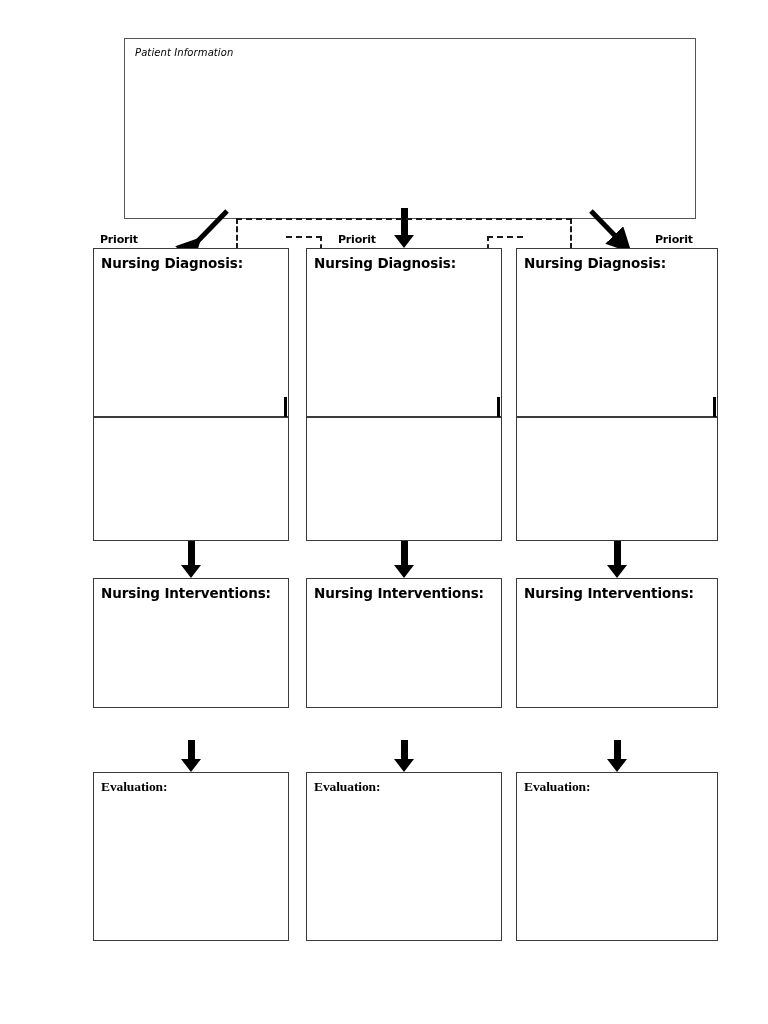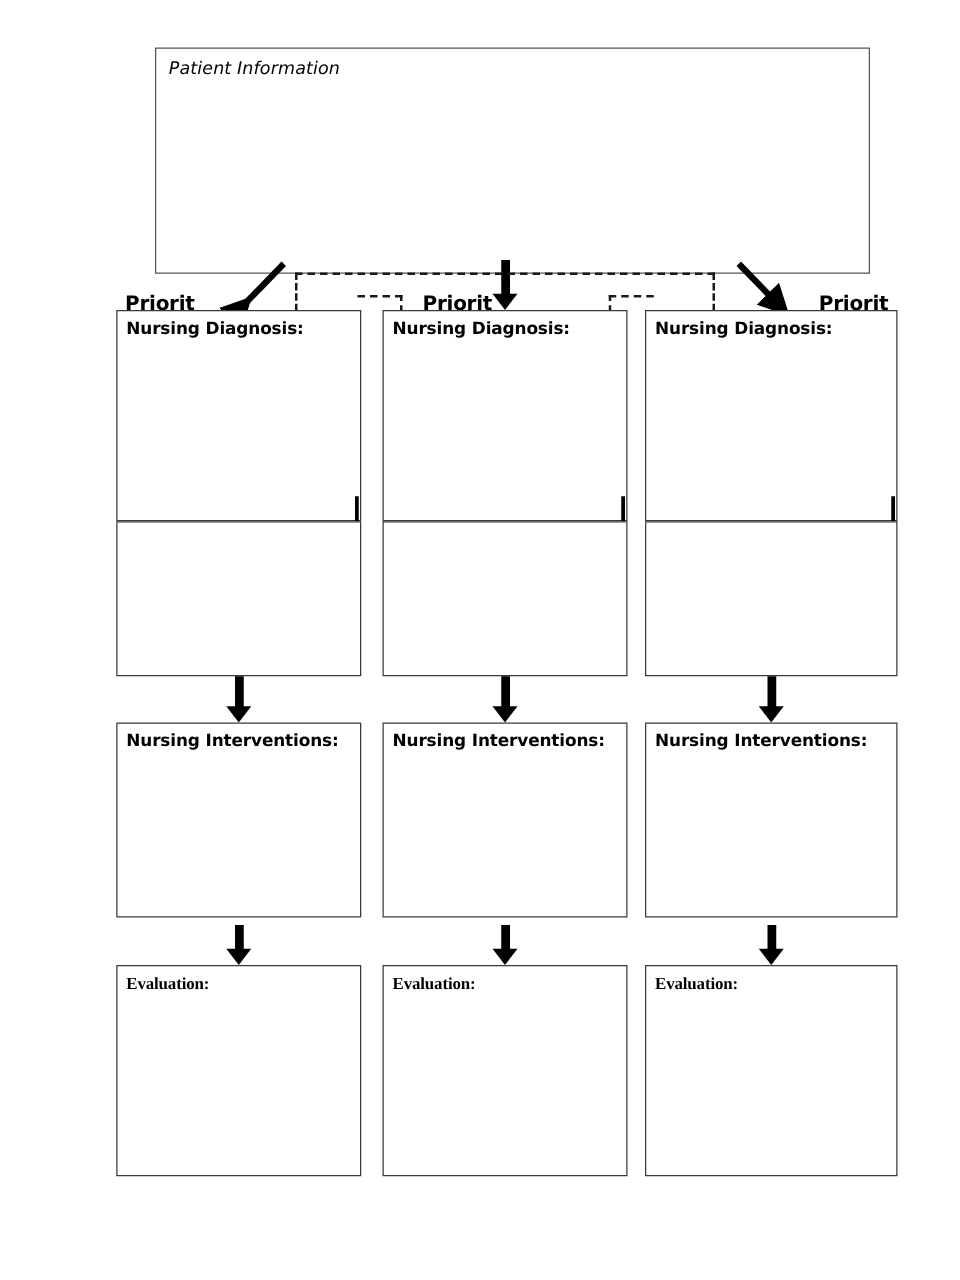--- a/index.html
+++ b/index.html
@@ -38,42 +38,42 @@
     top: 38px;
     width: 572px;
     height: 181px;
     border: 1px solid #555555;
   }
   #patient-label {
     left: 10px;
     top: 8px;
     font-style: italic;
     font-weight: normal;
-    font-size: 14px;
+    font-size: 10px;
     letter-spacing: 0.1px;
   }
 
   
   .priority-label {
     position: absolute;
     font-weight: bold;
-    font-size: 16px;
+    font-size: 11px;
     color: #000000;
     white-space: nowrap;
     letter-spacing: -0.2px;
   }
   #priority-1 { left: 100px; top: 233px; }
   #priority-2 { left: 338px; top: 233px; }
   #priority-3 { left: 655px; top: 233px; }
 
   
   .diag-box   { height: 169px; }
   
   .goals-box  { height: 124px; }
-  .interv-box { height: 156px; text-decoration: underline; }
+  .interv-box { height: 130px; text-decoration: underline; }
   .eval-box   { height: 169px; }
 
   
   .col1 { left: 93px;  width: 196px; }
   .col2 { left: 306px; width: 196px; }
   .col3 { left: 516px; width: 202px; }
 
   .row-diag   { top: 248px; }
   .row-goals  { top: 417px; }
   .row-interv { top: 578px; }

